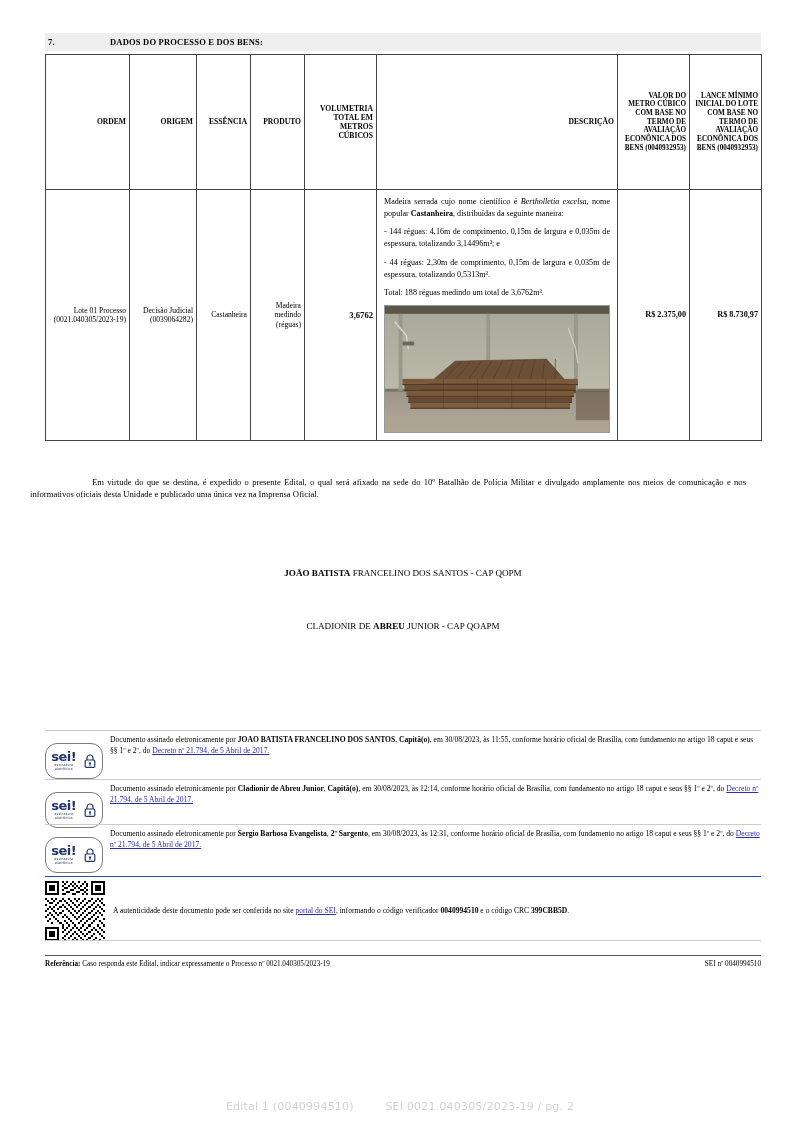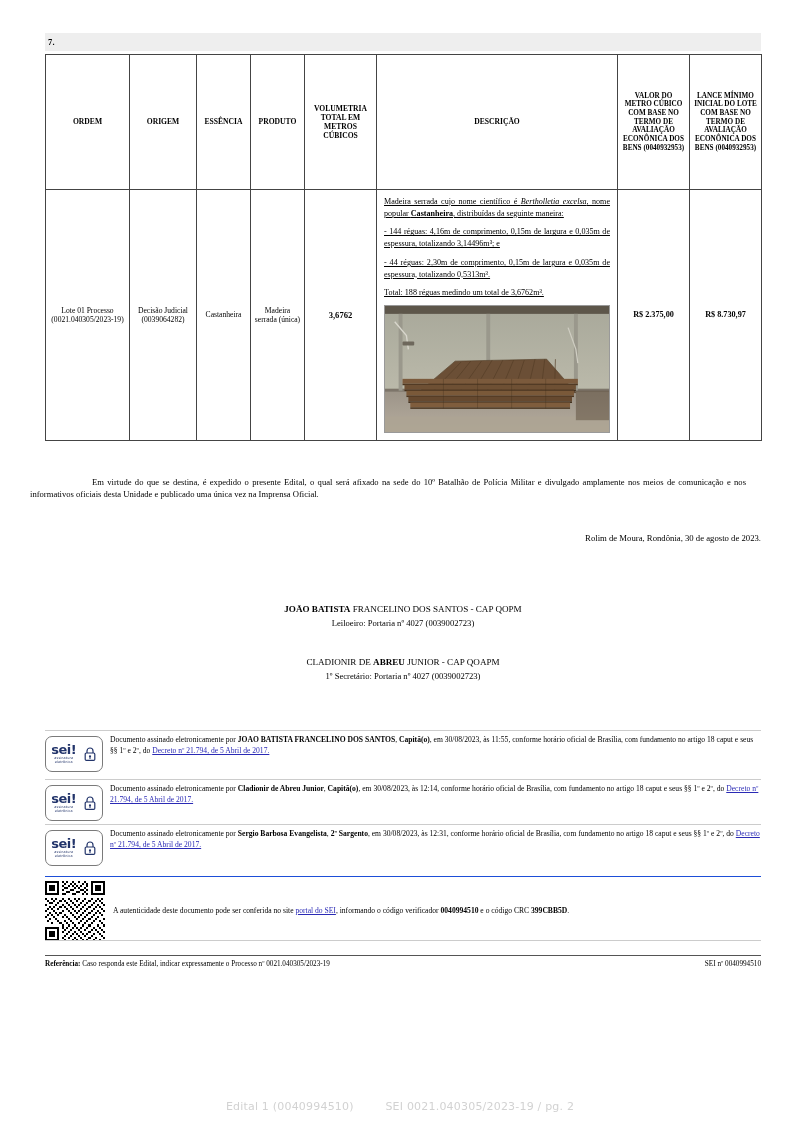--- a/index.html
+++ b/index.html
@@ -52,21 +52,21 @@
     left: 45px;
     top: 54px;
     width: 716px;
     border-collapse: collapse;
     table-layout: fixed;
   }
   .goods-table th,
   .goods-table td {
     border: 1px solid #444;
     vertical-align: middle;
-    text-align: center;
+    text-align: right;
     padding: 2px 3px;
     box-sizing: border-box;
   }
   .goods-table th {
     font-size: 7.6px;
     font-weight: bold;
     line-height: 1.22;
     height: 135px;
   }
   .goods-table th.tall {
@@ -89,21 +89,20 @@
   td.desc-cell {
     text-align: justify;
     vertical-align: top;
     padding: 6px 7px 7px 7px;
     font-size: 8.1px;
     line-height: 1.45;
   }
   td.desc-cell p {
     margin: 0 0 7px 0;
     text-align: justify;
-    text-decoration: underline;
   }
   td.desc-cell p.total-line {
     margin-top: 2px;
     margin-bottom: 6px;
     text-align: left;
   }
   .sci { font-style: italic; }
   .bold { font-weight: bold; }
 
   td.money {
@@ -151,21 +150,20 @@
     font-size: 8.7px;
     text-align: right;
   }
 
   
   .sig-block {
     position: absolute;
     left: 45px;
     width: 716px;
     text-align: center;
-    margin-top: 36px;
   }
   .sig-name {
     font-size: 9.1px;
     line-height: 1.5;
   }
   .sig-role {
     font-size: 8.6px;
     line-height: 1.5;
   }
   #sig1 { top: 567px; }
@@ -183,28 +181,28 @@
     align-items: flex-start;
     box-sizing: border-box;
   }
   #sei1 { top: 730px; }
   #sei2 { top: 779px; }
   #sei3 { top: 824px; }
   .sei-logo {
     width: 58px;
     height: 36px;
     border: 1px solid #7a7a7a;
-    border-radius: 7px;
+    border-radius: 12px;
     box-sizing: border-box;
     display: flex;
     align-items: center;
     justify-content: space-around;
     padding: 1px 2px;
     flex: 0 0 58px;
-    margin-top: 1px;
+    margin-top: 8px;
   }
   .sei-logo .mark {
     display: flex;
     flex-direction: column;
     align-items: center;
     line-height: 1;
   }
   .sei-logo .mark .word {
     font-family: "DejaVu Sans", sans-serif;
     font-size: 13px;
@@ -297,20 +295,21 @@
   }
   .page-footer span { margin: 12px 14px; }
 </style>
 </head>
 <body>
 
 <div class="page">
 
   <div class="section-head">
     <span class="num">7.</span>
+    <span class="title">DADOS DO PROCESSO E DOS BENS:</span>
   </div>
 
   <table class="goods-table">
     <colgroup>
       <col class="col-ordem">
         <col class="col-origem">
         <col class="col-essencia">
       <col class="col-produto">
         <col class="col-volume">
         <col class="col-desc">
@@ -327,21 +326,21 @@
         <th>DESCRIÇÃO</th>
         <th class="tall">VALOR DO METRO CÚBICO COM BASE NO TERMO DE AVALIAÇÃO ECONÔNICA DOS BENS (0040932953)</th>
         <th class="tall">LANCE MÍNIMO INICIAL DO LOTE COM BASE NO TERMO DE AVALIAÇÃO ECONÔNICA DOS BENS (0040932953)</th>
       </tr>
     </thead>
     <tbody>
       <tr>
         <td class="ordem-cell">Lote 01 Processo (0021.040305/2023-19)</td>
         <td class="origem-cell">Decisão Judicial (0039064282)</td>
         <td class="essencia-cell">Castanheira</td>
-        <td class="produto-cell">Madeira serrada (única)</td>
+        <td class="produto-cell">Madeira medindo (réguas)</td>
         <td class="volume">3,6762</td>
         <td class="desc-cell">
           <p><span>Madeira serrada cujo nome científico é </span><span class="sci">Bertholletia excelsa</span><span>, nome popular </span><span class="bold">Castanheira</span><span>, distribuídas da seguinte maneira:</span></p>
           <p>- 144 réguas: 4,16m de comprimento, 0,15m de largura e 0,035m de espessura, totalizando 3,14496m³; e</p>
           <p>- 44 réguas: 2,30m de comprimento, 0,15m de largura e 0,035m de espessura, totalizando 0,5313m³.</p>
           <p class="total-line">Total: 188 réguas medindo um total de 3,6762m³.</p>
           <div class="photo">
             <svg viewBox="0 0 230 128" preserveAspectRatio="none">
               <defs>
                 <linearGradient id="wallg" x1="0" y1="0" x2="0" y2="1">
@@ -400,30 +399,27 @@
             </svg>
           </div>
         </td>
         <td class="money">R$ 2.375,00</td>
         <td class="money">R$ 8.730,97</td>
       </tr>
     </tbody>
   </table>
 
   <div class="body-para">Em virtude do que se destina, é expedido o presente Edital, o qual será afixado na sede do 10º Batalhão de Polícia Militar e divulgado amplamente nos meios de comunicação e nos informativos oficiais desta Unidade e publicado uma única vez na Imprensa Oficial.</div>
-  <div class="place-date">Rolim de Moura, Rondônia, 30 de agosto de 2023.</div>
 
   <div class="sig-block" id="sig1">
     <div class="sig-name"><span class="bold">JOÃO BATISTA</span><span> FRANCELINO DOS SANTOS - CAP QOPM</span></div>
-    <div class="sig-role">Leiloeiro: Portaria nº 4027 (0039002723)</div>
   </div>
 
   <div class="sig-block" id="sig2">
     <div class="sig-name"><span>CLADIONIR DE </span><span class="bold">ABREU</span><span> JUNIOR - CAP QOAPM</span></div>
-    <div class="sig-role">1º Secretário: Portaria nº 4027 (0039002723)</div>
   </div>
 
   <div class="sig-block" id="sig3">
   </div>
 
   <div class="sei-row" id="sei1">
     <div class="sei-logo">
       <span class="mark">
         <span class="word">sei!</span>
         <span class="sub"><span>assinatura</span><br><span>eletrônica</span></span>

